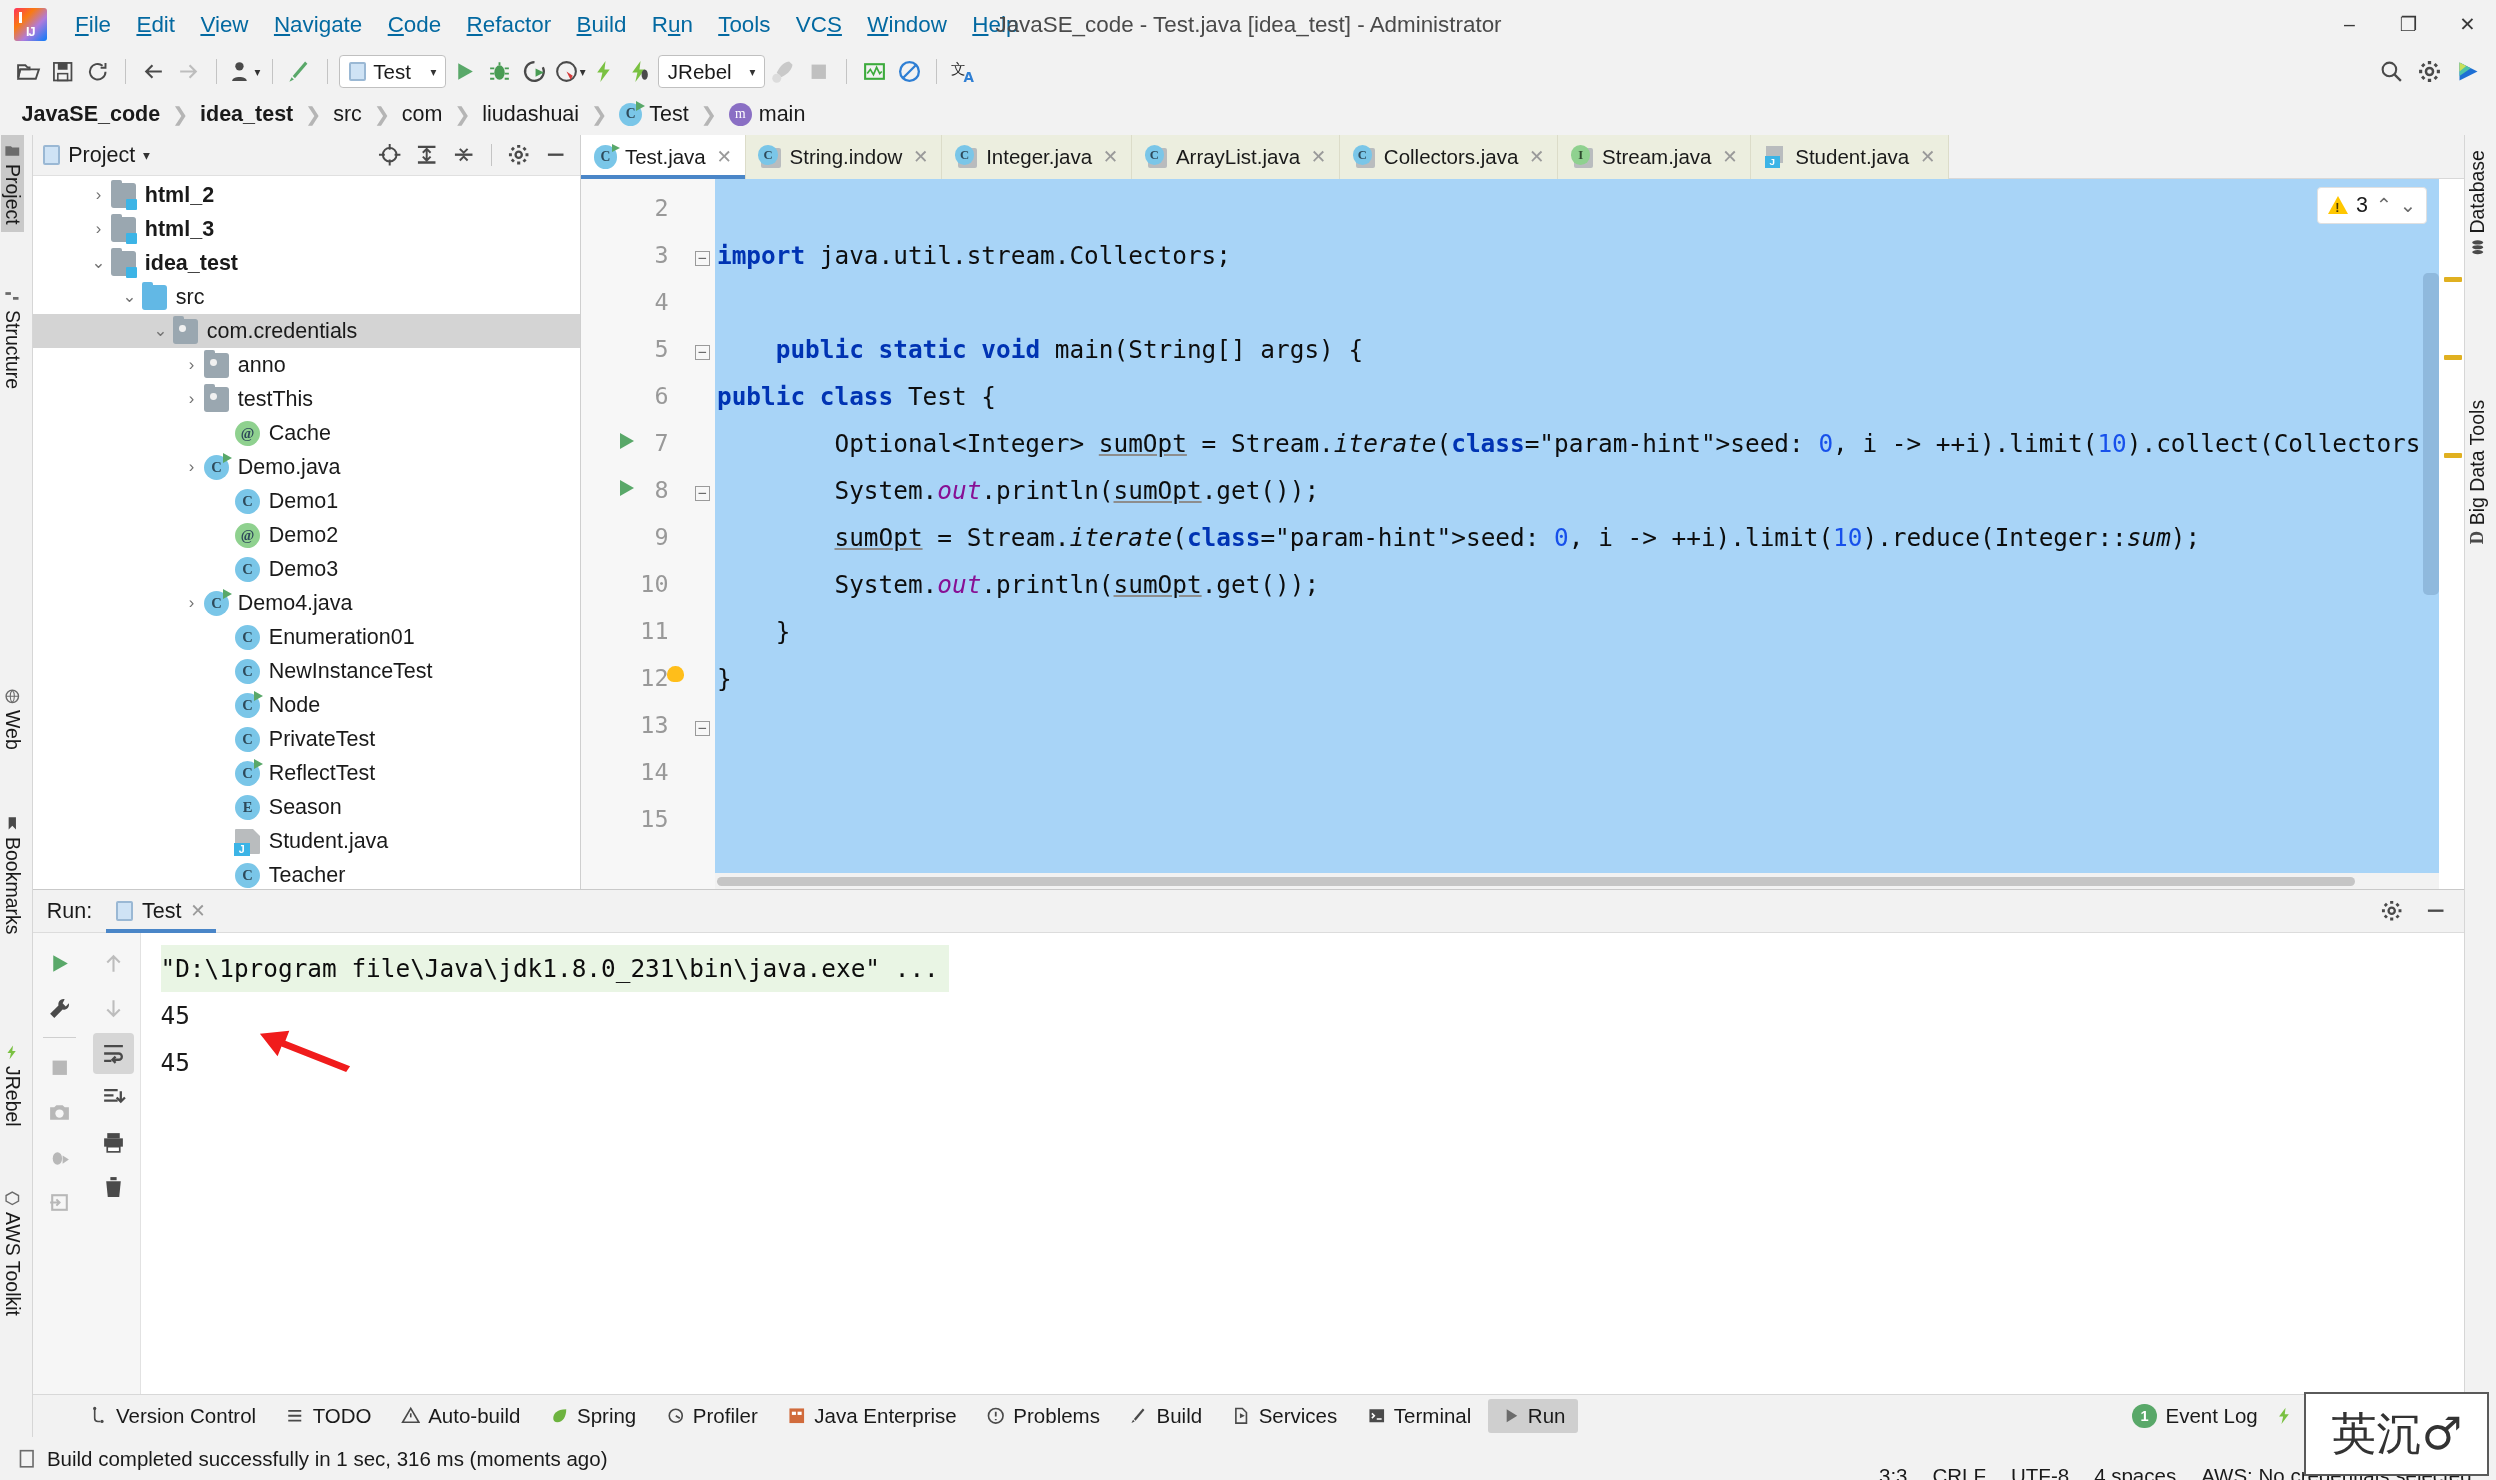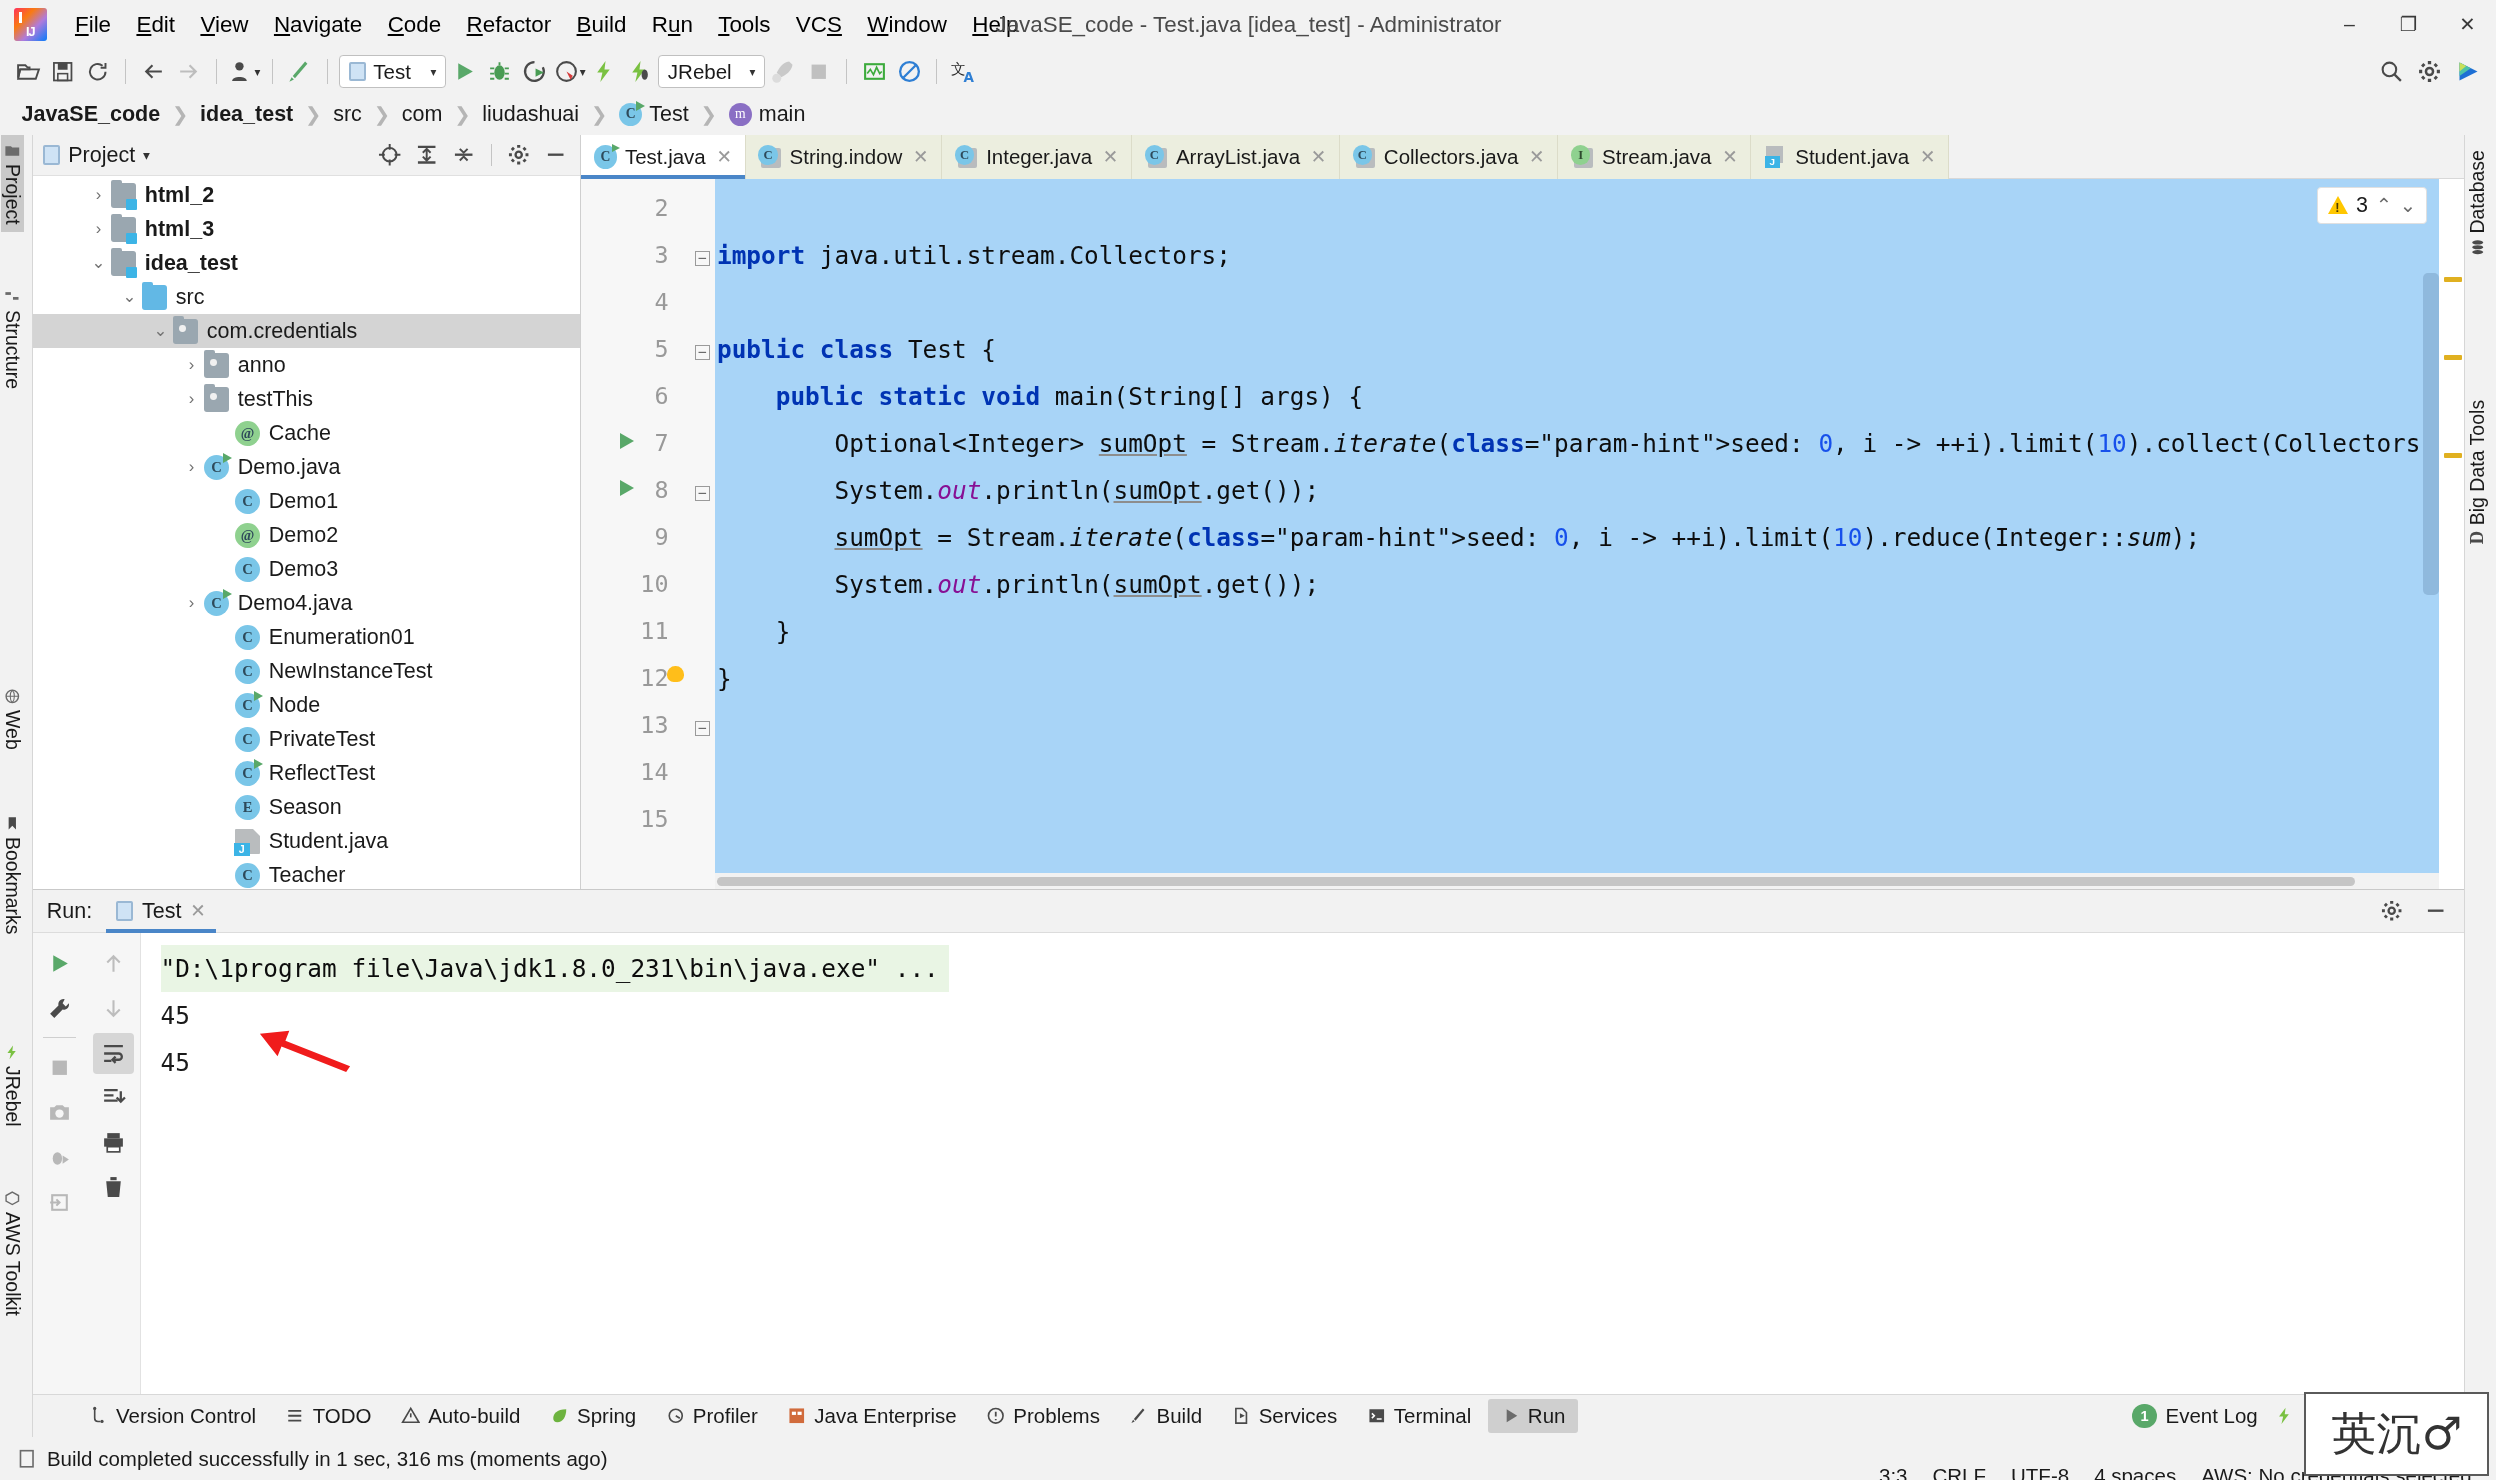--- a/index.html
+++ b/index.html
@@ -14,21 +14,21 @@
   .ide { position:relative; width:2497px; height:1480px; display:flex; flex-direction:column; background:#f2f2f2; }
 
   
   .titlebar { height:49px; background:#f2f2f2; display:flex; align-items:center; position:relative; flex:0 0 49px; }
   .ij-logo { width:33px; height:33px; margin-left:13.7px; margin-right:15.6px; position:relative; border-radius:2.9px;
     background: linear-gradient(135deg,#fe315d 0%,#f97a12 32%,#b07bdb 62%,#087cfa 100%); }
   .ij-logo::after { content:"IJ"; position:absolute; left:0; right:0; bottom:2px; text-align:center;
     font-size:12.7px; font-weight:bold; color:#fff; font-family:"Liberation Sans",sans-serif; letter-spacing:-1px; }
   .ij-logo::before { content:""; position:absolute; left:4.9px; top:3.9px; width:3.9px; height:10.7px; background:#fff; }
   .menubar { display:flex; align-items:center; gap:0; }
-  .menu-item { padding:5.9px 12.7px; font-size:22.4px; color:#000000; cursor:default; white-space:nowrap; }
+  .menu-item { padding:5.9px 12.7px; font-size:22.4px; color:#0369a1; cursor:default; white-space:nowrap; }
   .menu-item u { text-decoration: underline; }
   .win-title { position:absolute; left:50%; transform:translateX(-50%); font-size:22.4px; color:#4a4a4a; white-space:nowrap; }
   .win-btns { margin-left:auto; display:flex; height:49px; }
   .win-btn { width:59px; height:49px; display:flex; align-items:center; justify-content:center; font-size:19.5px; color:#3a3a3a; }
 
   
   .toolbar { height:45px; background:#f2f2f2; display:flex; align-items:center; padding:0 11.7px; flex:0 0 45px; gap:2px; }
   .tb-ico { width:33px; height:33px; display:flex; align-items:center; justify-content:center; border-radius:2.9px; position:relative; }
   .tb-sep { width:1px; height:25px; background:#c4c4c4; margin:0 8.8px; }
   .tb-combo { height:33px; min-width:107px; background:#fff; border:1px solid #c0c0c0; border-radius:3.9px;
@@ -671,22 +671,22 @@
                 <div class="gl" style="padding: 0px; text-align: center;"></div>
                 <div class="gl" style="padding: 0px; text-align: center;"><span style="display:inline-block;width:15.6px;height:15.6px;border:1.5px solid #9a9a9a;line-height:12.7px;font-size:14.6px;color:#6b6b6b;">−</span></div>
                 <div class="gl" style="padding: 0px; text-align: center;"></div>
                 <div class="gl" style="padding: 0px; text-align: center;"></div>
               </div>
             <div class="code-area" id="codearea">
 
             <div class="cl"></div>
                 <div class="cl"><span class="kw">import</span> java.util.stream.Collectors;</div>
                 <div class="cl"></div>
+                <div class="cl">    <span class="kw">public</span> <span class="kw">static</span> <span class="kw">void</span> main(String[] args) {</div>
                 <div class="cl"><span class="kw">public</span> <span class="kw">class</span> Test {</div>
-                <div class="cl">    <span class="kw">public</span> <span class="kw">static</span> <span class="kw">void</span> main(String[] args) {</div>
                 <div class="cl">        Optional&lt;Integer&gt; <span class="und">sumOpt</span> = Stream.<span class="mth-it">iterate</span>(<span <span="" class="kw">class</span>="param-hint"&gt;seed: <span class="num">0</span>, i -&gt; ++i).limit(<span class="num">10</span>).collect(Collectors.<span class="mth-it">reducing</span>(</div>
                 <div class="cl">        System.<span class="fld">out</span>.println(<span class="und">sumOpt</span>.get());</div>
                 <div class="cl">        <span class="und">sumOpt</span> = Stream.<span class="mth-it">iterate</span>(<span <span="" class="kw">class</span>="param-hint"&gt;seed: <span class="num">0</span>, i -&gt; ++i).limit(<span class="num">10</span>).reduce(Integer::<span class="mth-it">sum</span>);</div>
                 <div class="cl">        System.<span class="fld">out</span>.println(<span class="und">sumOpt</span>.get());</div>
                 <div class="cl">    }</div>
                 <div class="cl">}</div>
                 <div class="cl"></div>
                 <div class="scrollbar-h">
                 <div class="thumb"></div>
               </div>

